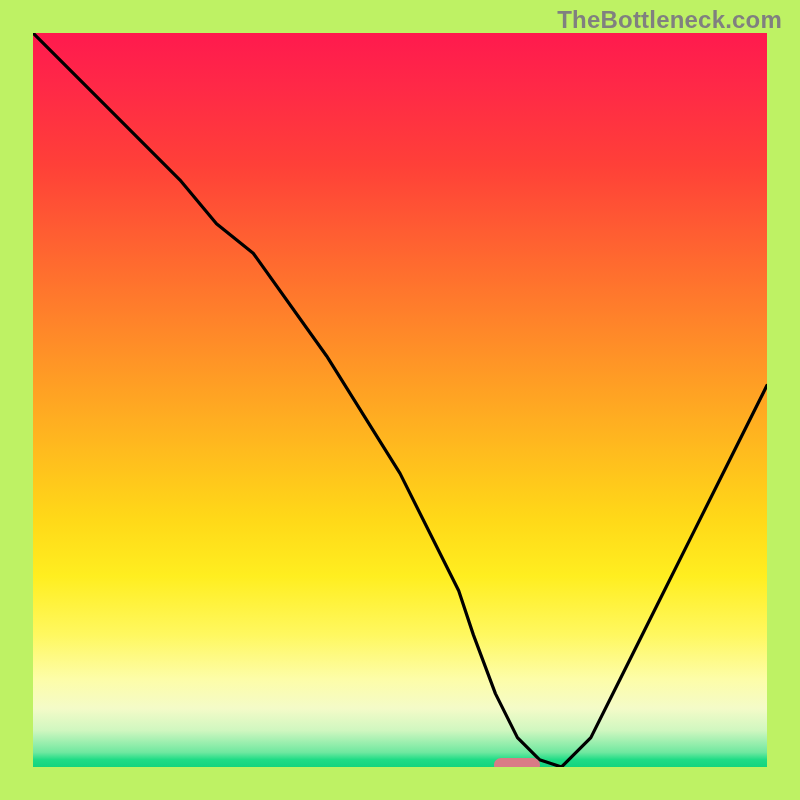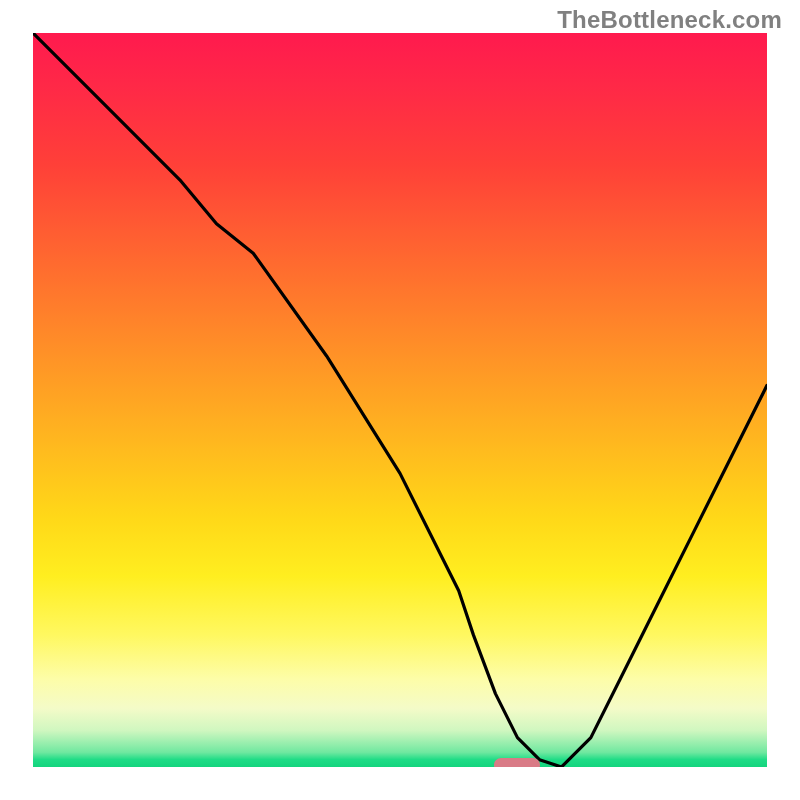--- a/index.html
+++ b/index.html
@@ -7,21 +7,21 @@
     padding: 0;
     width: 800px;
     height: 800px;
     background: #000;
     overflow: hidden;
   }
   .frame {
     position: relative;
     width: 800px;
     height: 800px;
-    background: #ffffff;
+    background: #bef264;
   }
   .watermark {
     position: absolute;
     top: 6px;
     right: 18px;
     font-family: Arial, Helvetica, sans-serif;
     font-size: 24px;
     font-weight: 600;
     color: #808080;
     letter-spacing: 0.2px;

